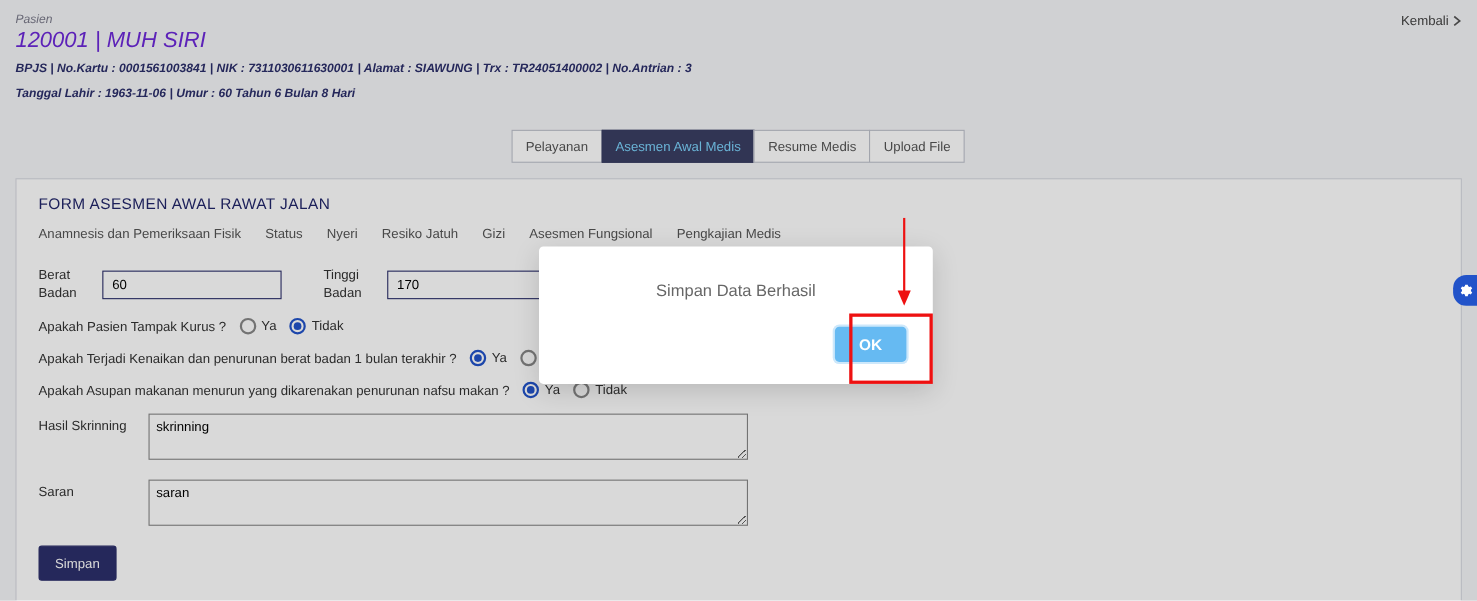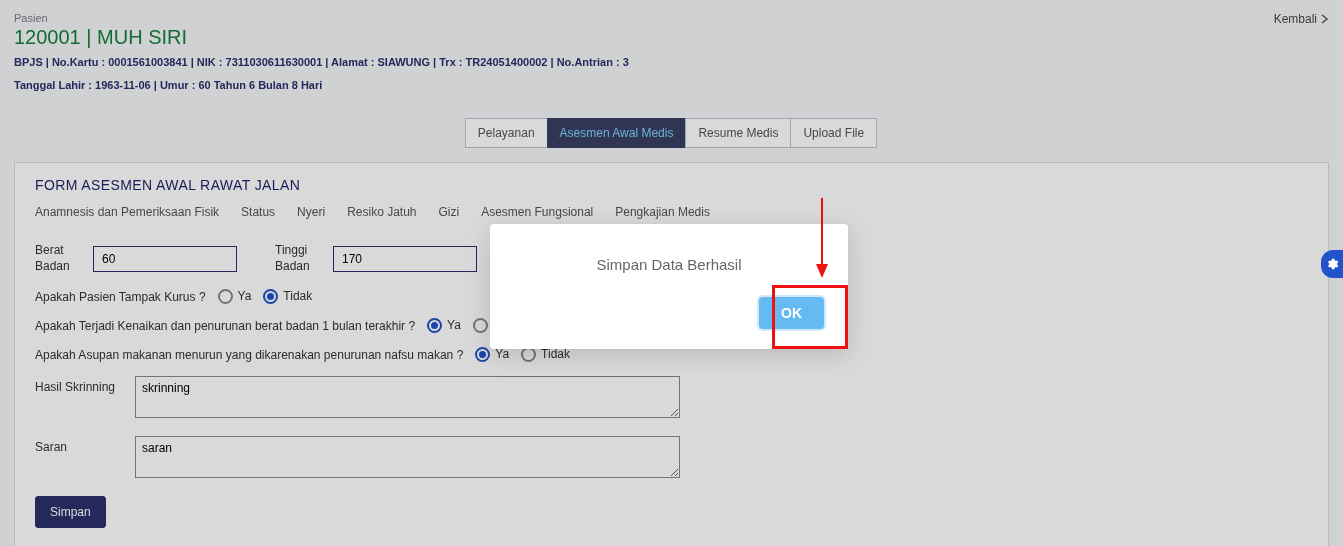--- a/index.html
+++ b/index.html
@@ -1,40 +1,40 @@
 <!DOCTYPE html>
 <html><head>
 <meta charset="utf-8">
 <style>
   * { box-sizing: border-box; margin: 0; padding: 0; font-family: Arial, sans-serif; }
   body { background: #f5f6f8; color: #2c2f6b; position: relative; width: 1343px; height: 546px; overflow: hidden; }
   .overlay { position: absolute; inset: 0; background: rgba(0,0,0,0.15); z-index: 5; }
 
   .page { padding: 12px 14px 0 14px; }
   .top-row { display: flex; justify-content: space-between; align-items: flex-start; }
-  .patient-block { font-size: 12px; color: #2c2f6b; }
+  .patient-block { font-size: 12px; color: #2c2f6b; font-style: italic; }
   .patient-block .label { color: #7a7a8a; font-size: 11px; }
-  .patient-block .id-name {  font-size: 20px; color: #15803d; margin-top: 2px; }
+  .patient-block .id-name {  font-size: 20px; color: #6d28d9; margin-top: 2px; }
   .patient-block .meta { font-weight: bold; font-size: 11px; margin-top: 4px; line-height: 1.7; }
   .back-link { font-size: 12px; color: #444; display: flex; align-items: center; gap: 4px; cursor: pointer; }
   .back-link svg { width: 8px; height: 10px; }
 
   .tabs-row { display: flex; justify-content: center; margin-top: 24px; gap: 0; }
   .tab-btn { border: 1px solid #bfc2cc; background: #fff; color: #555; font-size: 12px; padding: 7px 12px; cursor: pointer; margin-left: -1px; }
   .tab-btn.active { background: #3a3f63; color: #7dd3fc; border-color: #3a3f63; }
 
   .card { margin-top: 14px; border: 1px solid #d8dae2; background: #fff; padding: 14px 20px 28px 20px; }
   .form-title { color: #22266a; font-size: 14px; letter-spacing: .4px; }
   .subtabs { display: flex; gap: 22px; margin-top: 12px; font-size: 12px; color: #555; }
   .subtabs div { cursor: pointer; }
 
   .form-body { margin-top: 24px; font-size: 12px; color: #333; }
   .row { display: flex; align-items: center; margin-bottom: 14px; gap: 10px; }
   .lbl-narrow { width: 48px; line-height: 1.3; }
-  .input-num { width: 144px; height: 26px; border: 1px solid #2c2f6b; padding: 0 8px; font-size: 12px; }
+  .input-num { width: 163px; height: 26px; border: 1px solid #2c2f6b; padding: 0 8px; font-size: 12px; }
   .gap { width: 18px; }
   .qrow { display: flex; align-items: flex-end; gap: 12px; margin-bottom: 14px; }
   .radio-wrap { display: inline-flex; align-items: center; gap: 5px; }
   .radio { width: 15px; height: 15px; border: 2px solid #888; border-radius: 50%; display: inline-flex; align-items: center; justify-content: center; cursor: pointer; }
   .radio.sel { border-color: #2253c9; }
   .radio.sel::after { content: ""; width: 7px; height: 7px; background: #2253c9; border-radius: 50%; }
   .txtarea-row { display: flex; align-items: flex-start; margin-bottom: 18px; }
   .txtarea-row .tlabel { width: 100px; padding-top: 4px; }
   textarea { width: 545px; height: 42px; border: 1px solid #888; padding: 4px 6px; font-size: 12px; font-family: inherit; resize: both; }
   .save-btn { background: #2c2f6b; color: #fff; border: 1px solid #2c2f6b; font-size: 12px; padding: 8px 14px; cursor: pointer; border-radius: 3px; }

